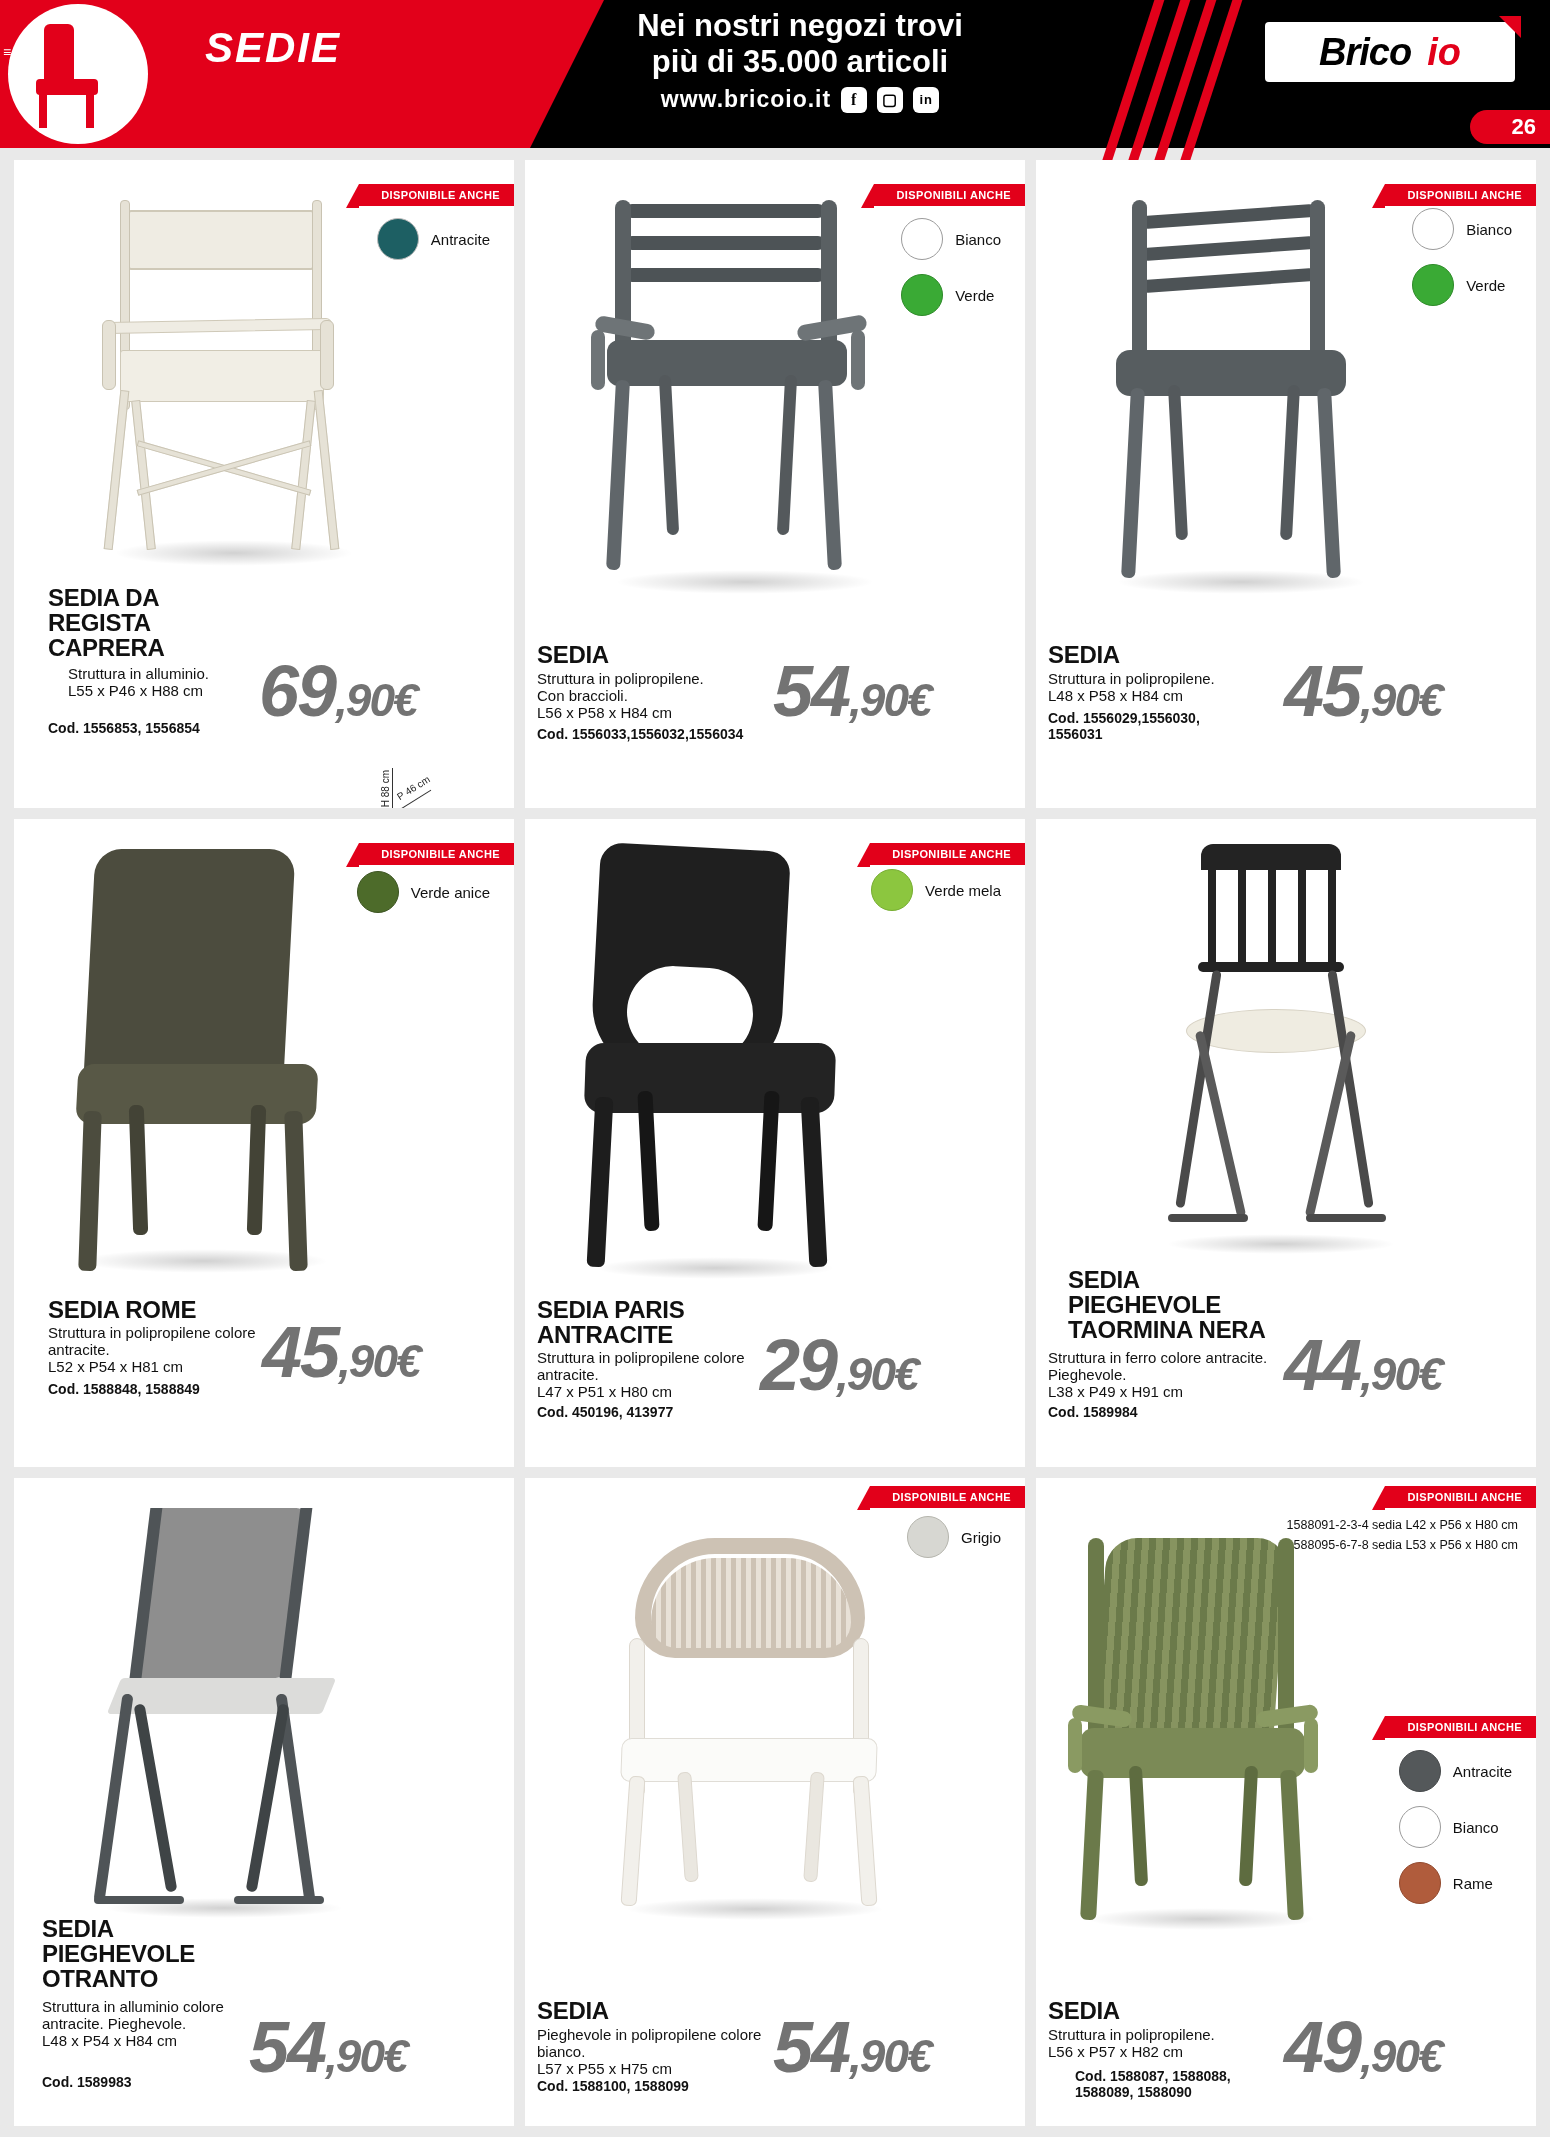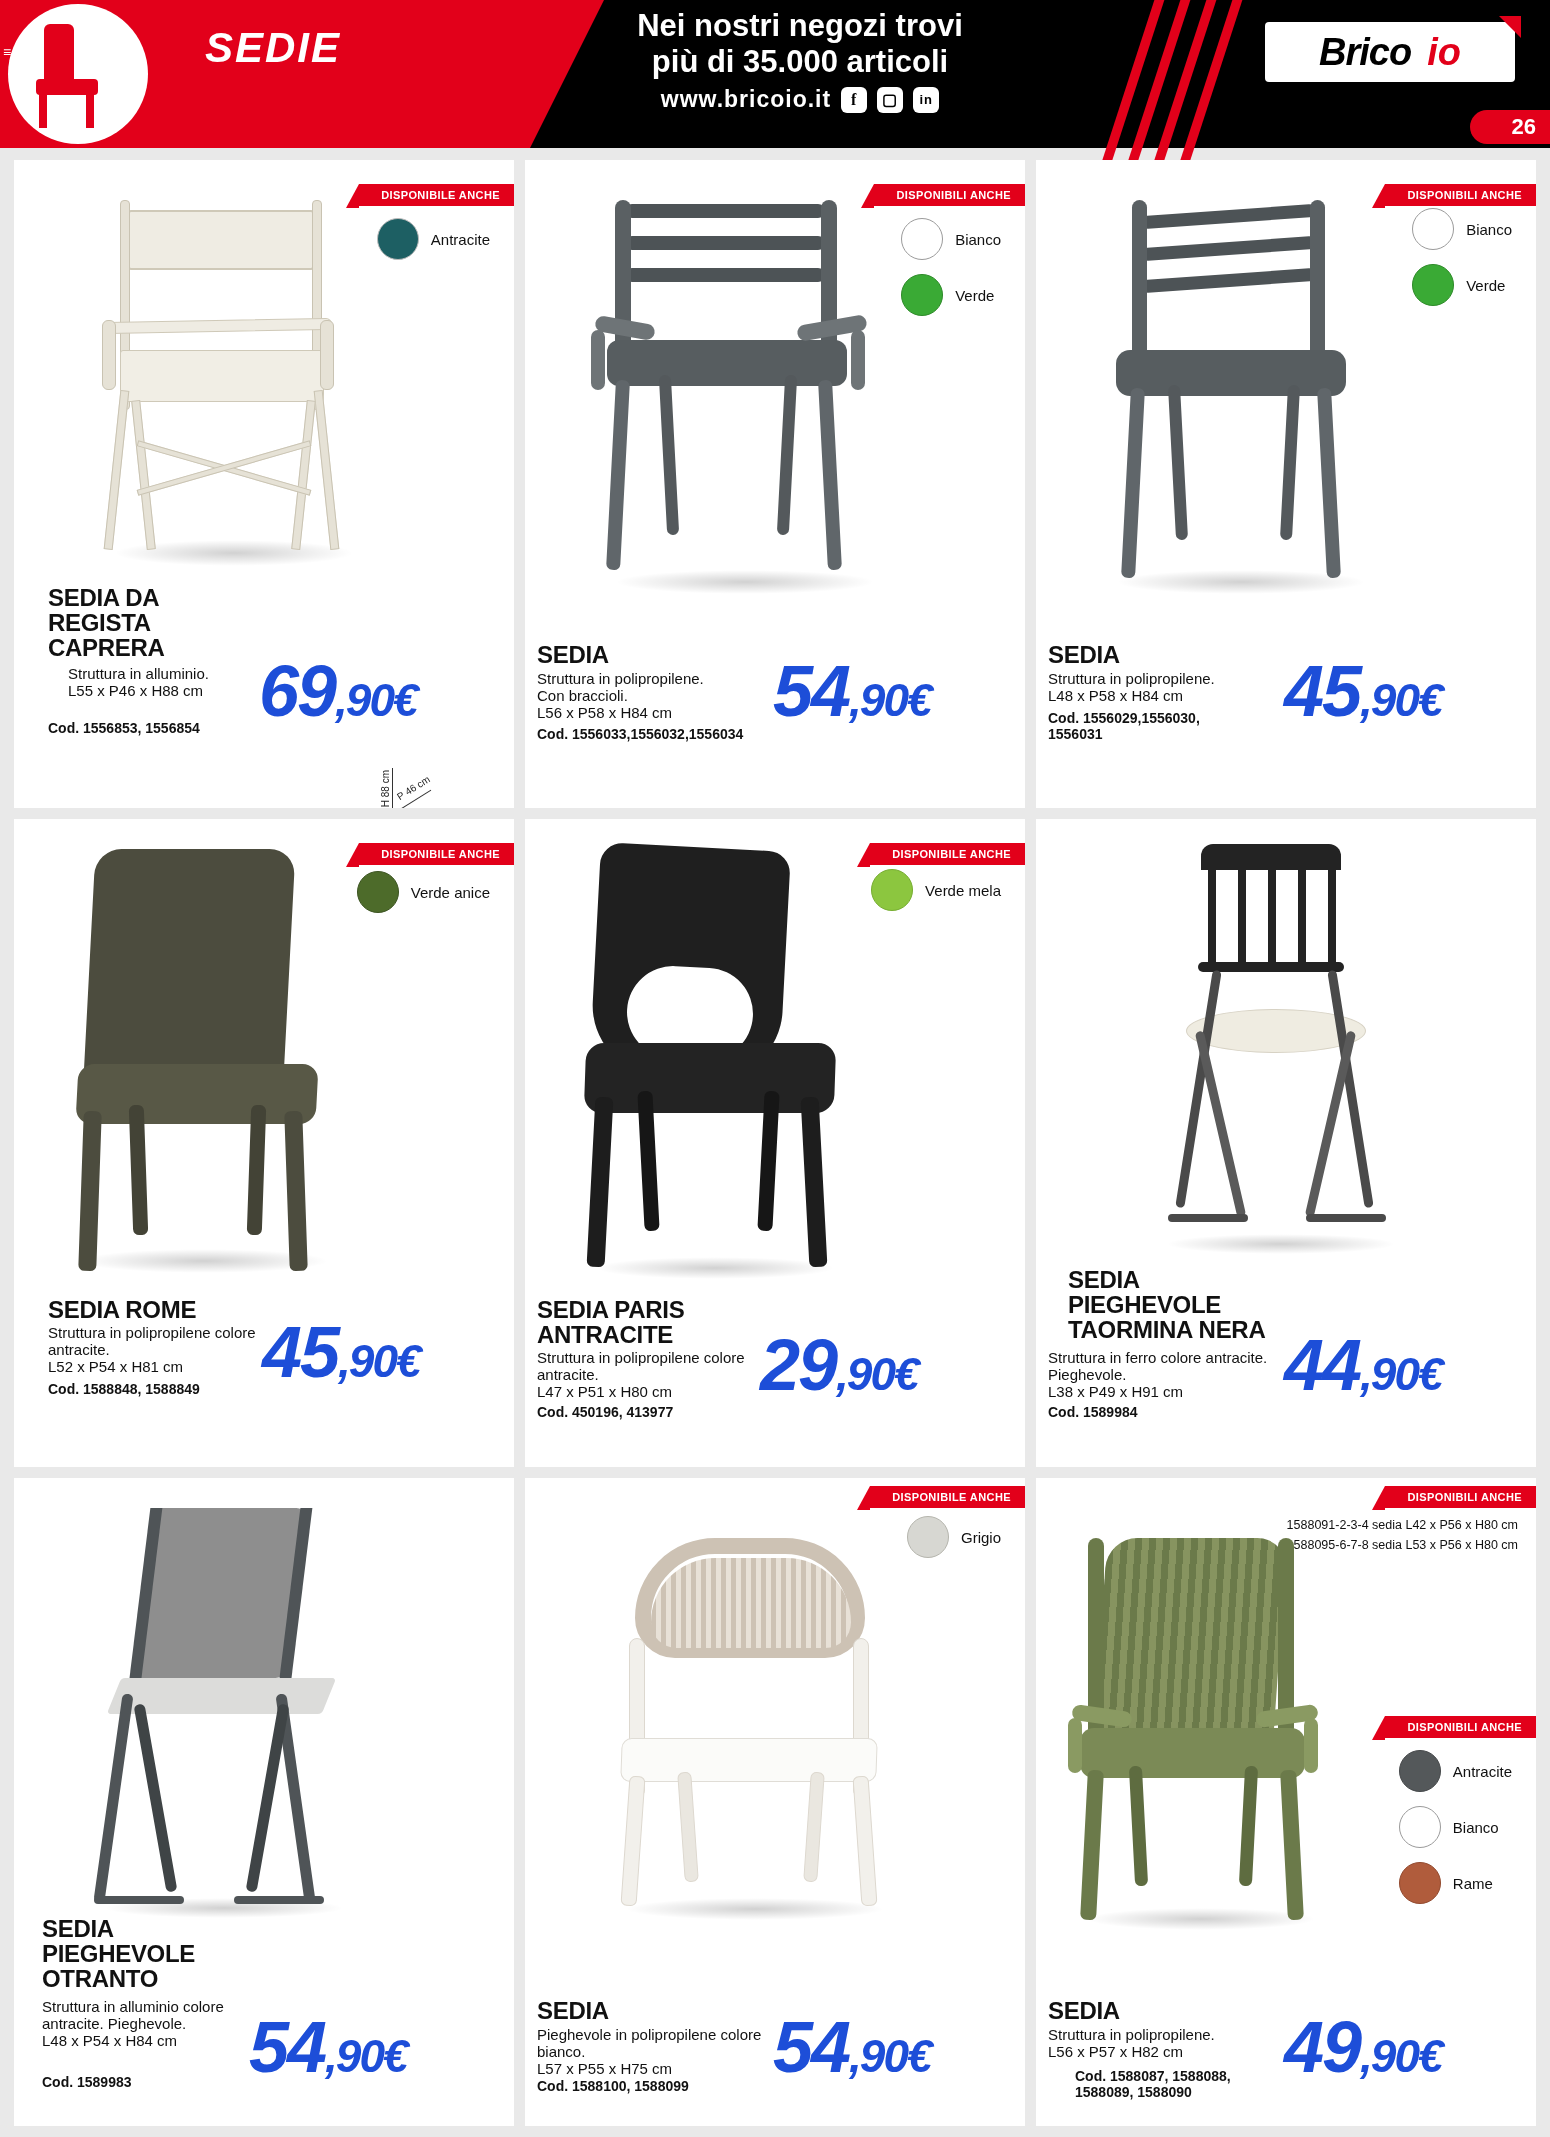--- a/index.html
+++ b/index.html
@@ -152,21 +152,21 @@
     letter-spacing:-.3px;
   }
   .pdesc{
     position:absolute; font-size:15px; line-height:17px; color:#111;
   }
   .pcod{
     position:absolute; font-size:14px; font-weight:bold; color:#111;
   }
 
   .price{
-    position:absolute; color:#1d4ed8; font-weight:bold; font-style:italic;
+    position:absolute; color:#737373; font-weight:bold; font-style:italic;
     letter-spacing:-2px; white-space:nowrap;
   }
   .price .big{ font-size:72px; }
   .price .cents{ font-size:46px; }
   .price .eur{ font-size:46px; }
 
   
   .dim{ position:absolute; font-size:10px; color:#222; }
   .dim .vline{
     position:absolute; left:0; top:0; width:1px; height:42px; background:#333;

